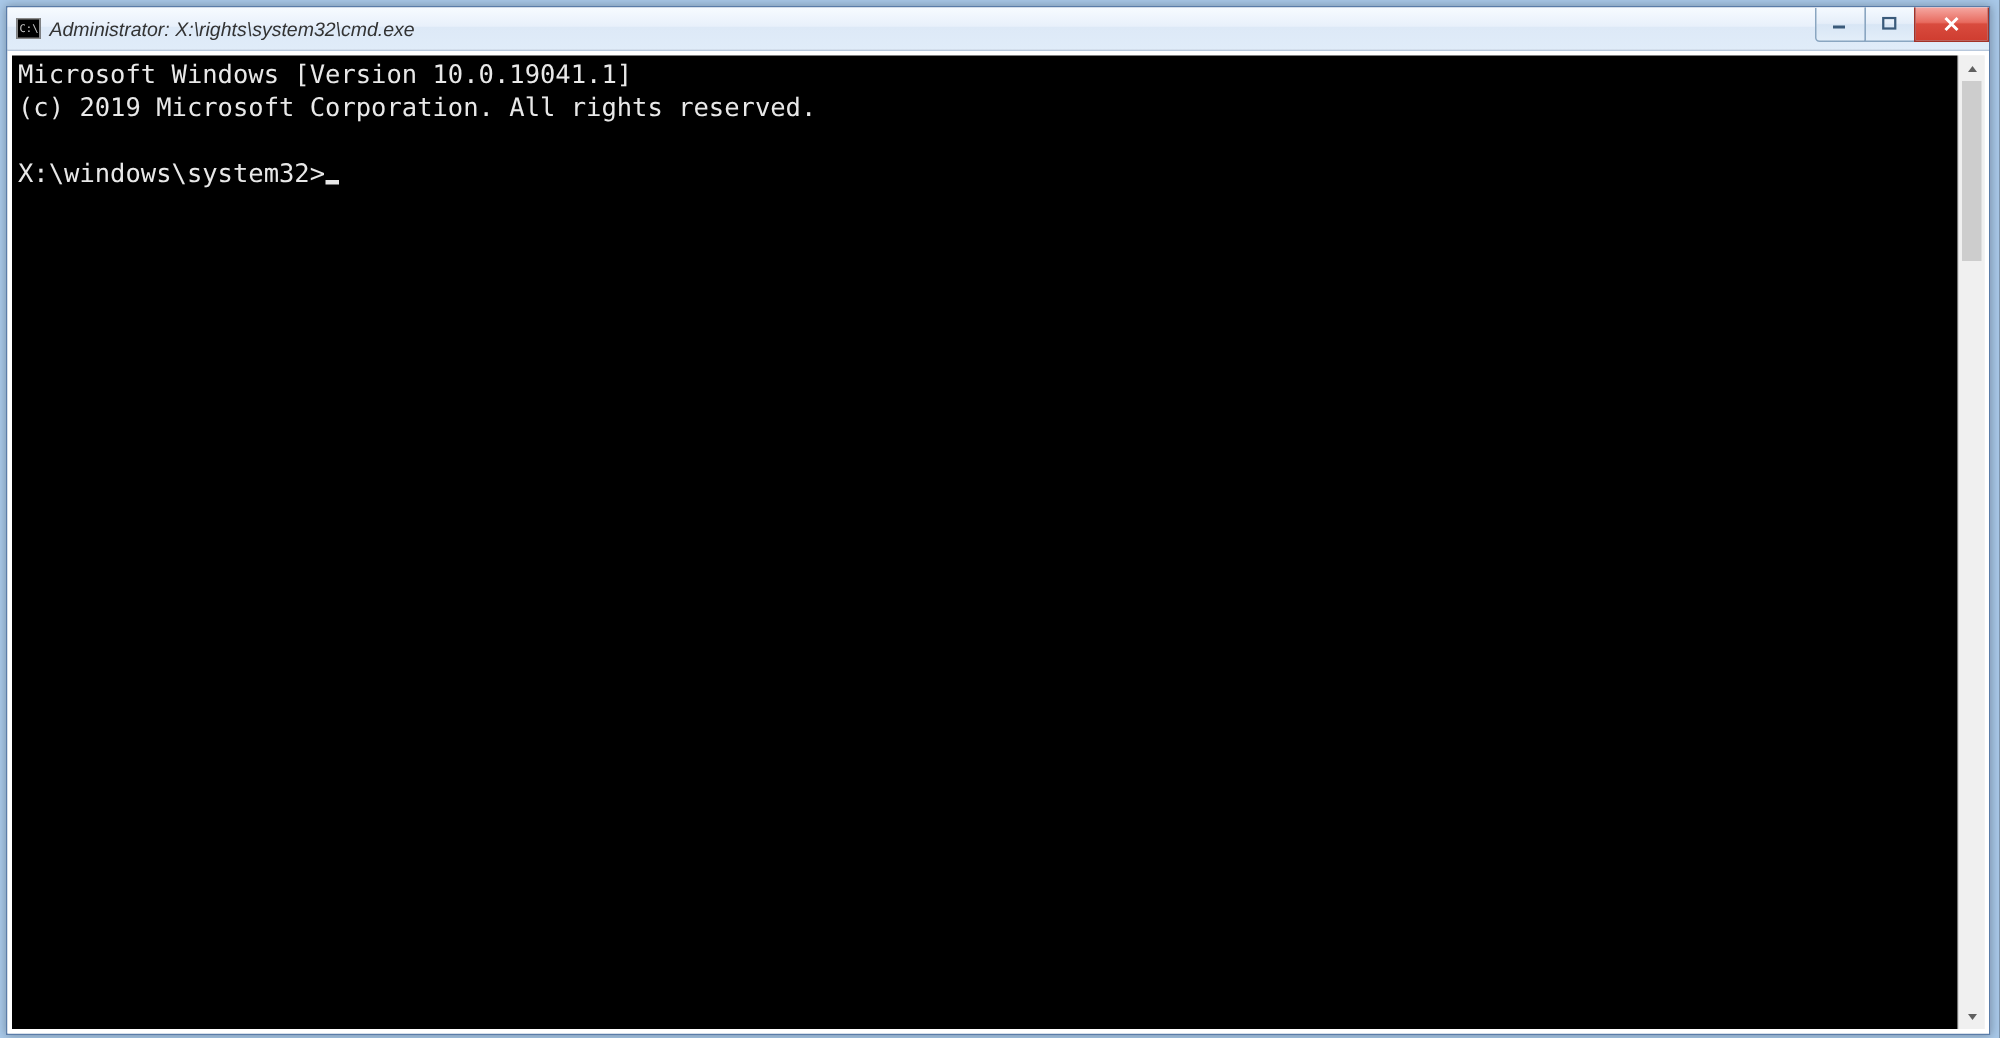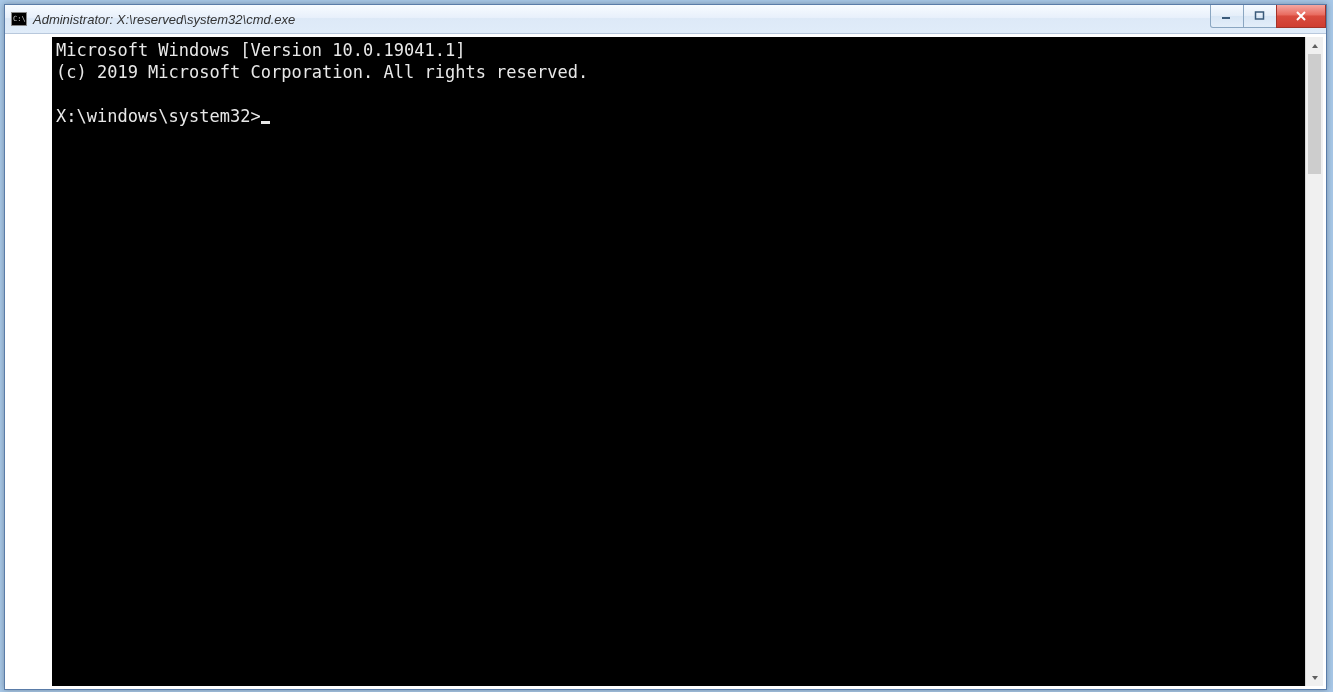--- a/index.html
+++ b/index.html
@@ -95,21 +95,20 @@
   .ctrl-btn svg { width: 12px; height: 10px; }
 
   
   .client-area {
     flex: 1;
     display: flex;
     background: #fff;
     padding: 3px;
     box-sizing: border-box;
     min-height: 0;
-    margin-left: 44px;
   }
 
   .terminal {
     flex: 1;
     background: #000000;
     color: #e8e8e8;
     font-family: Consolas, "Lucida Console", monospace;
     font-size: 17px;
     line-height: 22px;
     padding: 2px 4px;
@@ -163,21 +162,21 @@
 </style>
 </head>
 <body>
 
 <div class="window">
 
   <div class="titlebar">
     <div class="title-icon">
       <span>C:\</span>
     </div>
-    <div class="title-text">Administrator: X:\reserved\system32\cmd.exe</div>
+    <div class="title-text">Administrator: X:\rights\system32\cmd.exe</div>
 
     <div class="window-controls">
       <div class="ctrl-btn">
         <svg viewBox="0 0 12 10">
           <rect x="1" y="6" width="8" height="2" fill="#3a5a7a"></rect>
         </svg>
       </div>
       <div class="ctrl-btn">
         <svg viewBox="0 0 12 10">
           <rect x="1.5" y="1" width="8" height="7" fill="none" stroke="#3a5a7a" stroke-width="1.5"></rect>

